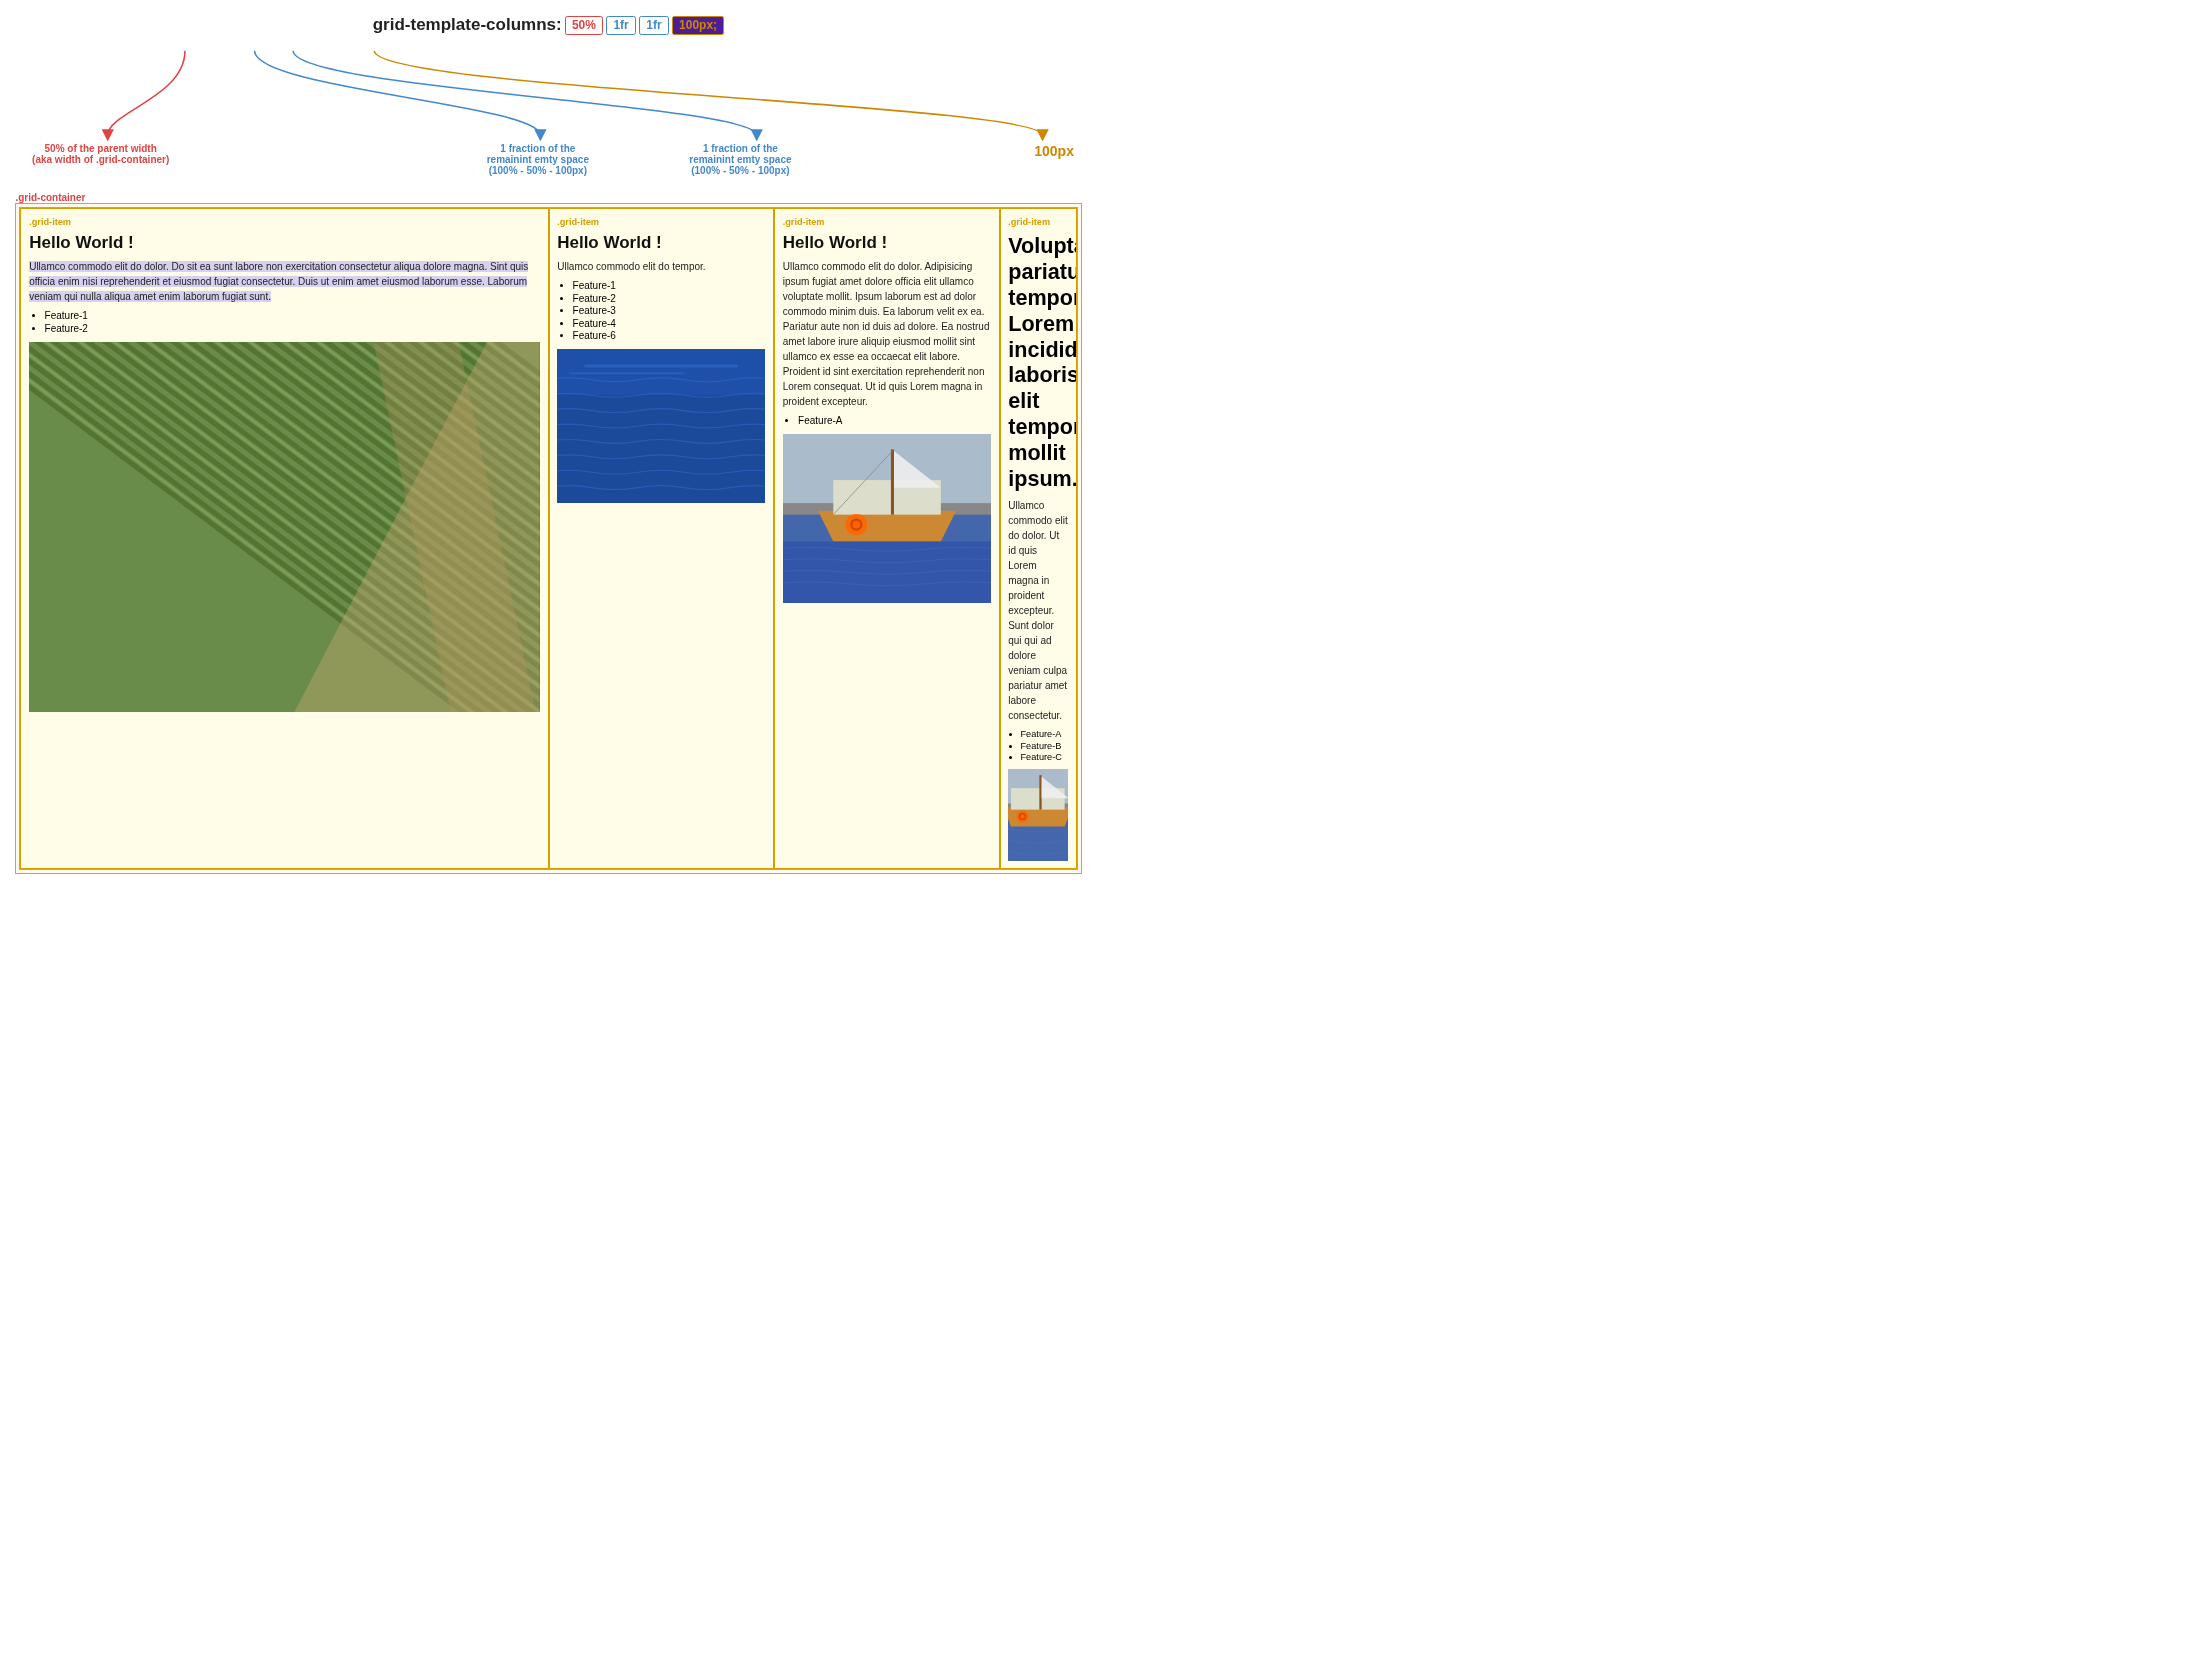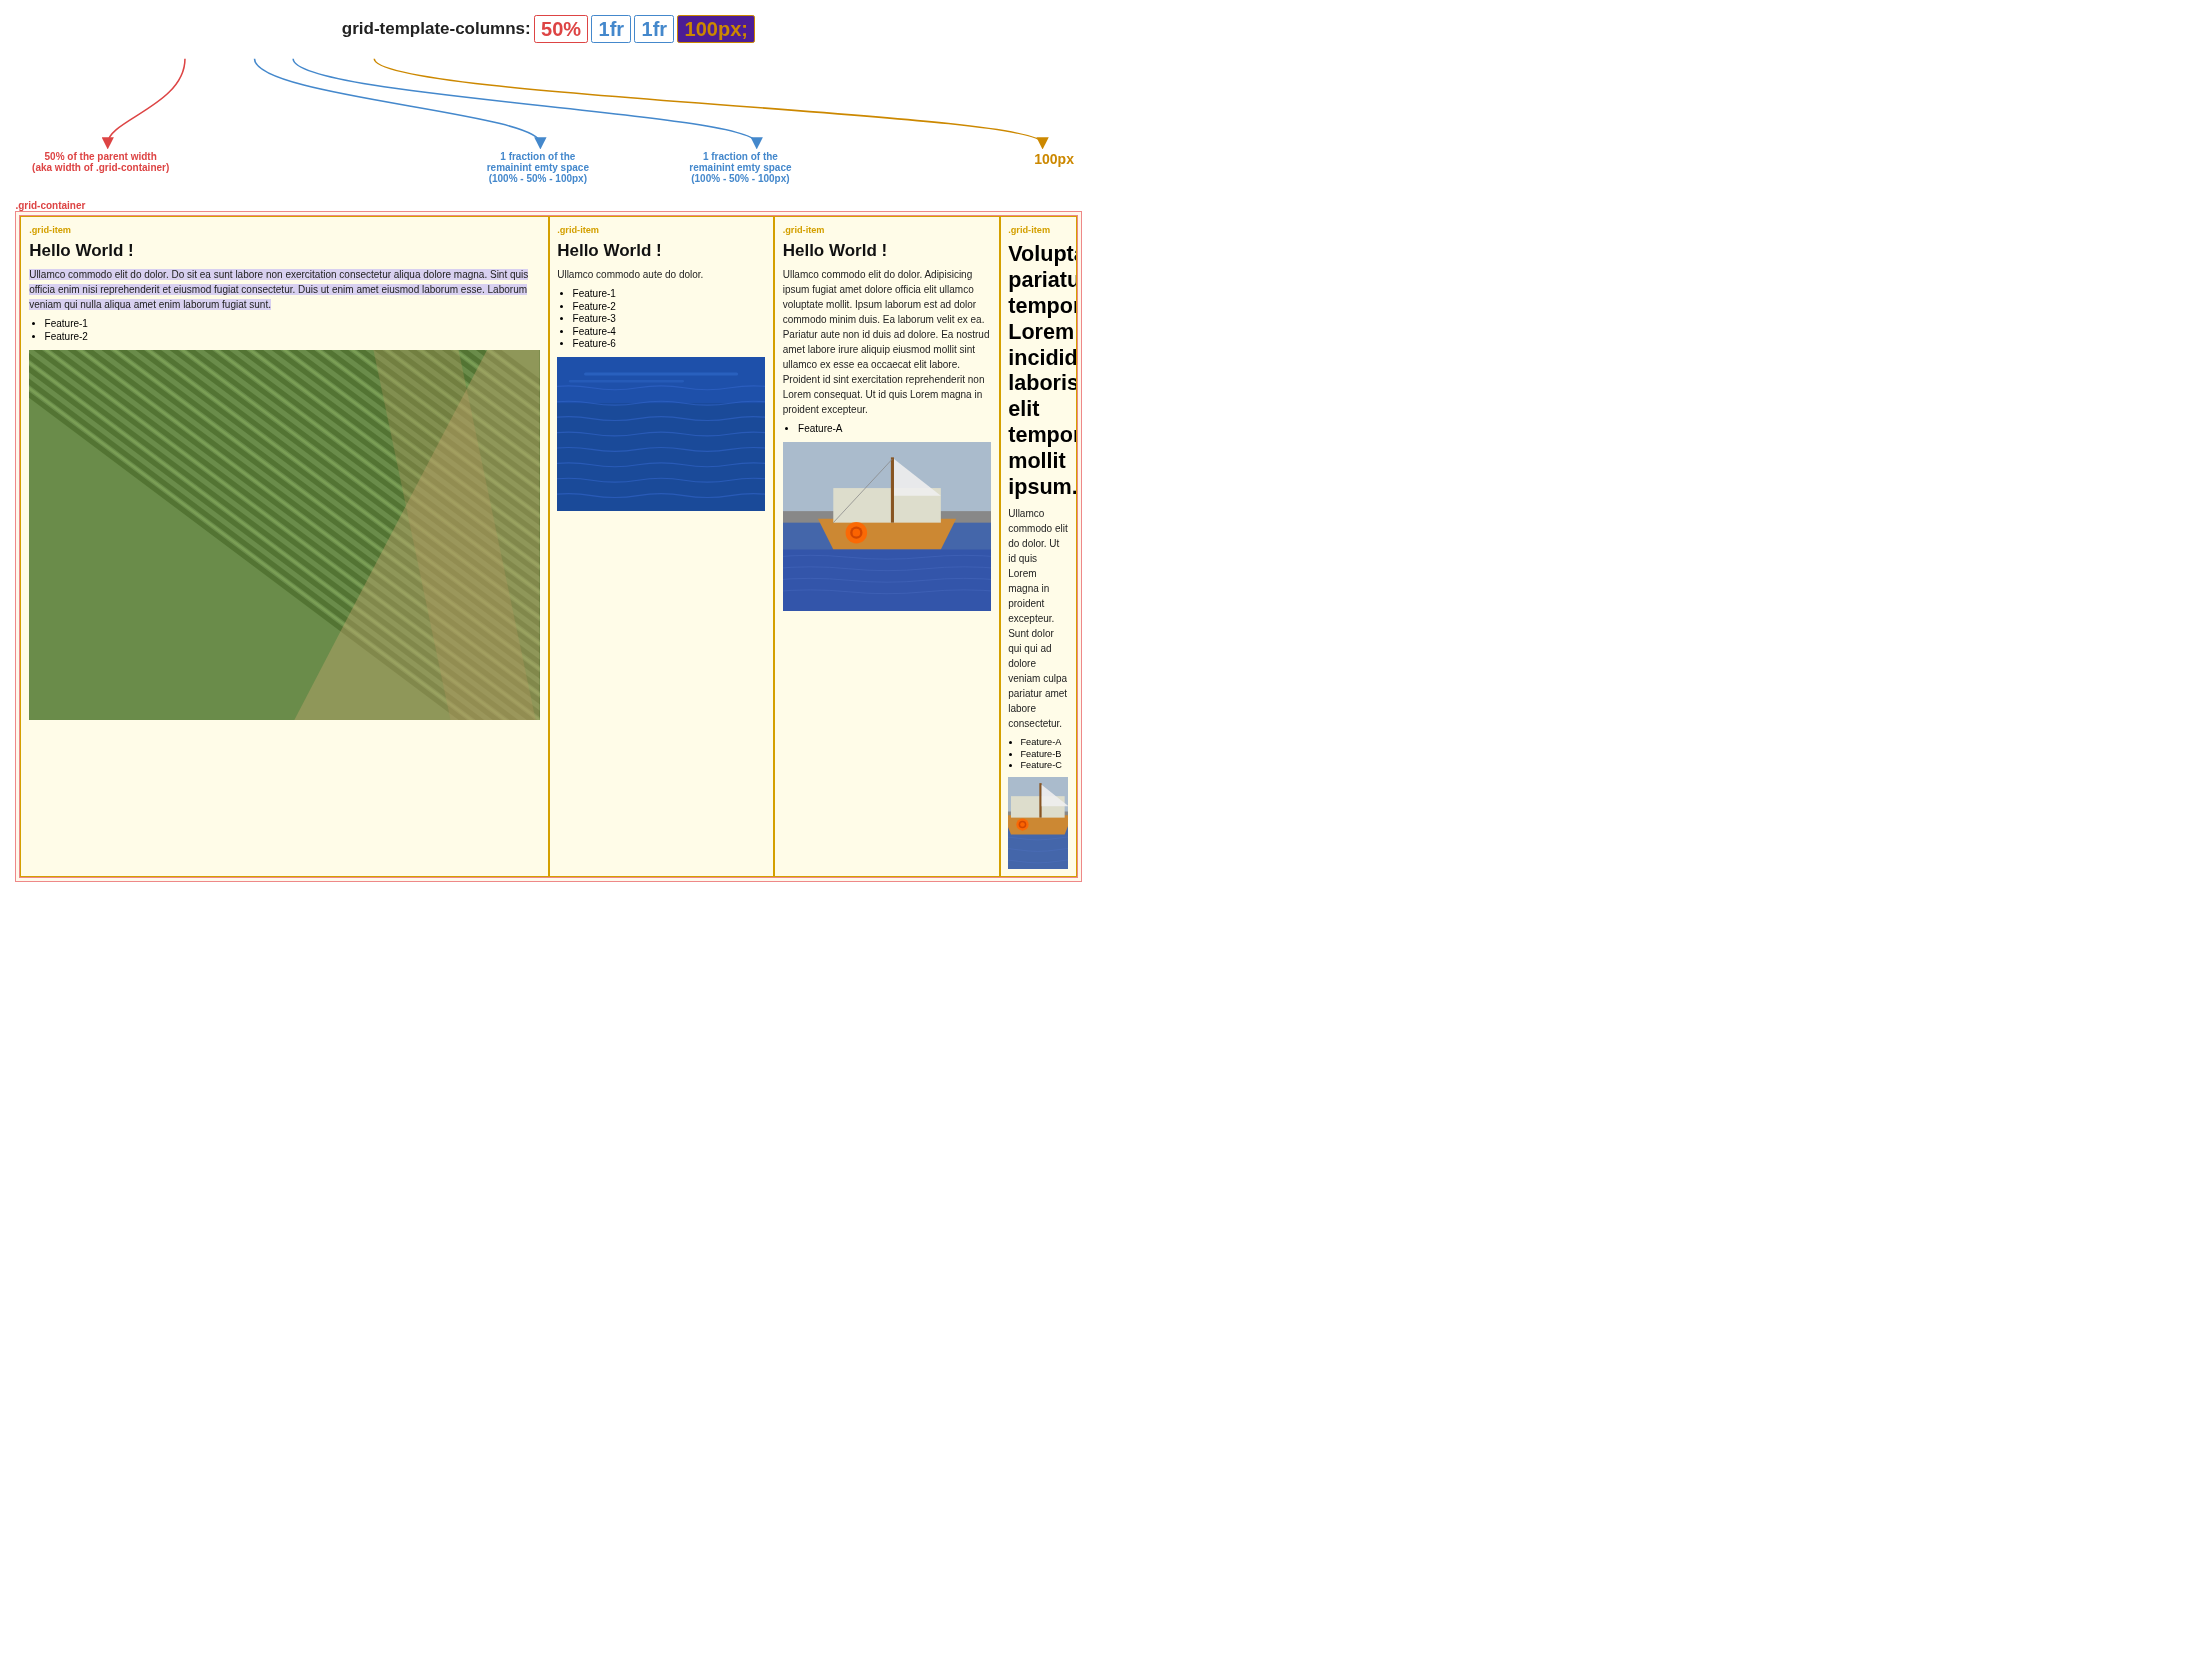--- a/index.html
+++ b/index.html
@@ -24,21 +24,21 @@
       color: #222;
       display: inline-flex;
       align-items: center;
       gap: 3.1px;
     }
 
     .token {
       padding: 1.5px 6.2px;
       border-radius: 2.3px;
       font-weight: bold;
-      font-size: 20px;
+      font-size: 12px;
     }
 
     .token-50 {
       border: 1.5px solid #d44;
       color: #d44;
       background: #fff;
     }
 
     .token-1fr-blue {
       border: 1.5px solid #4488cc;
@@ -369,21 +369,21 @@
 
           <polygon points="550,0 600,0 600,480 300,480" fill="#c8a870" opacity="0.4"></polygon>
           <polygon points="400,0 500,0 600,480 500,480" fill="#b89860" opacity="0.3"></polygon>
         </svg>
       </div>
     </div>
 
     <div class="grid-item">
       <div class="grid-item-label">.grid-item</div>
       <h2>Hello World !</h2>
-      <p>Ullamco commodo aute do dolor.</p>
+      <p>Ullamco commodo elit do tempor.</p>
       <ul>
         <li>Feature-1</li>
         <li>Feature-2</li>
         <li>Feature-3</li>
         <li>Feature-4</li>
         <li>Feature-6</li>
       </ul>
       <div class="img-ocean">
         <svg width="100%" height="154" viewBox="0 0 300 200" preserveAspectRatio="xMidYMid slice">
           <rect width="300" height="200" fill="#1a4a99"></rect>

